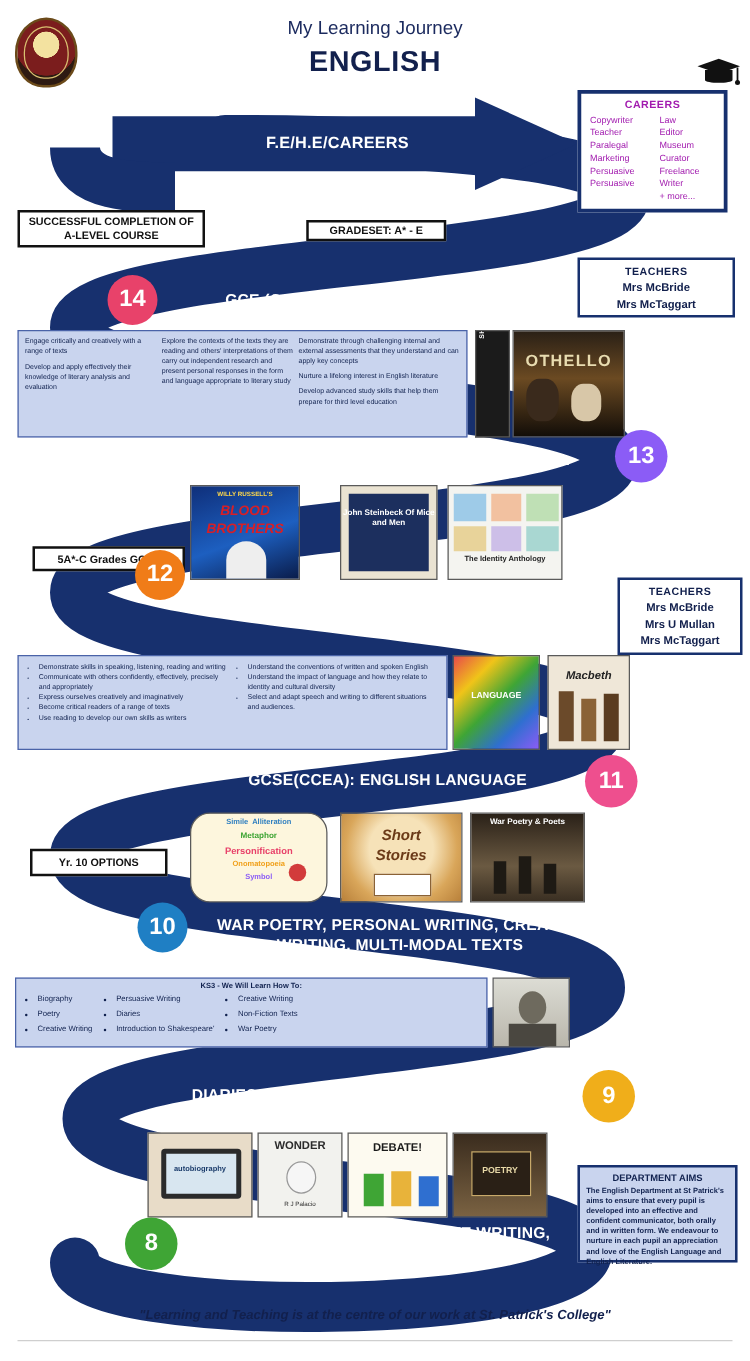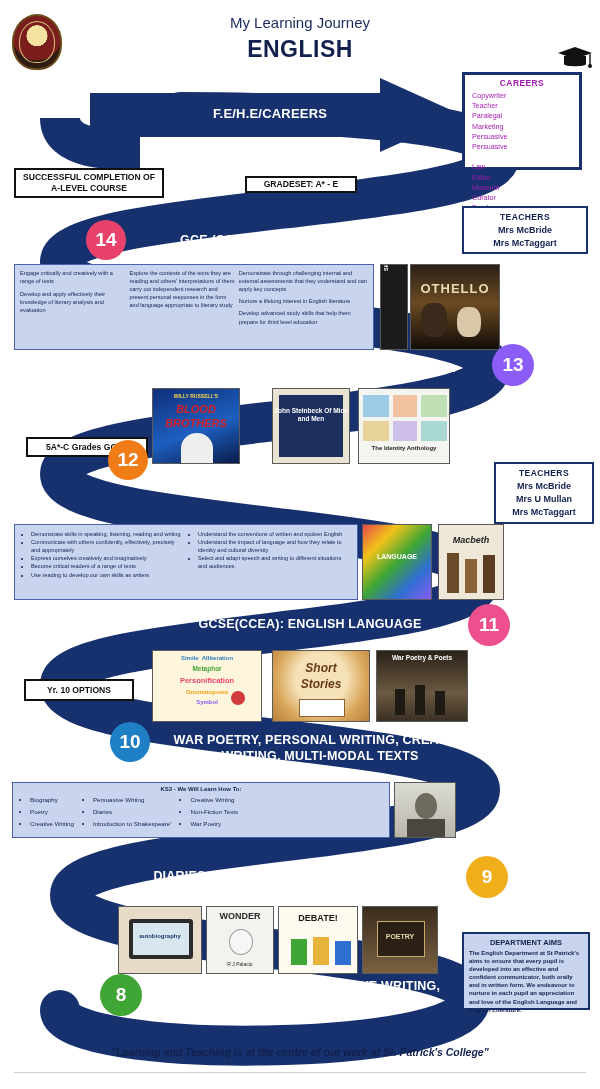--- a/index.html
+++ b/index.html
@@ -74,21 +74,21 @@
   }
 
   
   .careers {
     position: absolute; left: 462px; top: 72px; width: 120px; height: 98px;
     background: #ffffff; border: 3px solid #17306e; color: #a21caf;
   }
   .careers h4 {
     margin: 3px 0 3px; font-size: 8.5px; text-align: center; letter-spacing: .4px;
   }
-  .careers .cols { display: flex; padding: 0 7px; gap: 10px; flex-direction: column; }
+  .careers .cols { display: flex; padding: 0 7px; gap: 20px; }
   .careers .cols div { font-size: 7.2px; line-height: 1.42; }
   .cap {
     position: absolute; left: 556px; top: 44px; width: 38px; height: 26px;
   }
 
   
   .thumb { position: absolute; border: 1px solid #5a5a5a; overflow: hidden; }
   .tt { position:absolute; width:100%; text-align:center; }
 
   .dept {
@@ -282,21 +282,21 @@
   <div class="thumb" style="left:438px; top:524px; width:66px; height:76px; background:#efe7d8;">
     <div style="position:absolute; left:8px; top:28px; width:12px; height:40px; background:#6b4a2a;"></div>
     <div style="position:absolute; left:26px; top:34px; width:12px; height:34px; background:#8a6236;"></div>
     <div style="position:absolute; left:44px; top:30px; width:12px; height:38px; background:#5a3c20;"></div>
     <div class="tt" style="top:10px; font-size:9px; color:#222; font-weight:bold; font-style:italic;">Macbeth</div>
   </div>
 
   <div class="pathtitle" style="left:150px; top:616px; width:320px;">GCSE(CCEA): ENGLISH LANGUAGE</div>
   <div class="circle" style="left:468px; top:604px; width:42px; height:42px; background:#ee4f8e;">11</div>
 
-  <div class="thumb" style="left:152px; top:650px; width:110px; height:72px; background:#fdf6dd;">
+  <div class="thumb" style="left:152px; top:650px; width:110px; height:72px; background:#fdf6dd;border-radius:16px;">
     <div class="tt" style="top:4px; font-size:6px; color:#2f7fc0; font-weight:bold;">Simile&nbsp; Alliteration</div>
     <div class="tt" style="top:14px; font-size:6.5px; color:#3fa535; font-weight:bold;">Metaphor</div>
     <div class="tt" style="top:25px; font-size:7.5px; color:#e8426a; font-weight:bold;">Personification</div>
     <div class="tt" style="top:38px; font-size:6px; color:#f0a01a; font-weight:bold;">Onomatopoeia</div>
     <div class="tt" style="top:48px; font-size:6px; color:#8b5cf6; font-weight:bold;">Symbol</div>
     <div style="position:absolute; left:78px; top:40px; width:14px; height:14px; border-radius:50%; background:#d23b3b;"></div>
   </div>
   <div class="thumb" style="left:272px; top:650px; width:98px; height:72px;
        background:radial-gradient(circle at 50% 40%, #f6e2b8 0 40%, #d9a65a 70%, #b8803a 100%);">
     <div class="tt" style="top:10px; font-size:12px; color:#6b3a18; font-weight:bold; font-style:italic;">Short</div>

